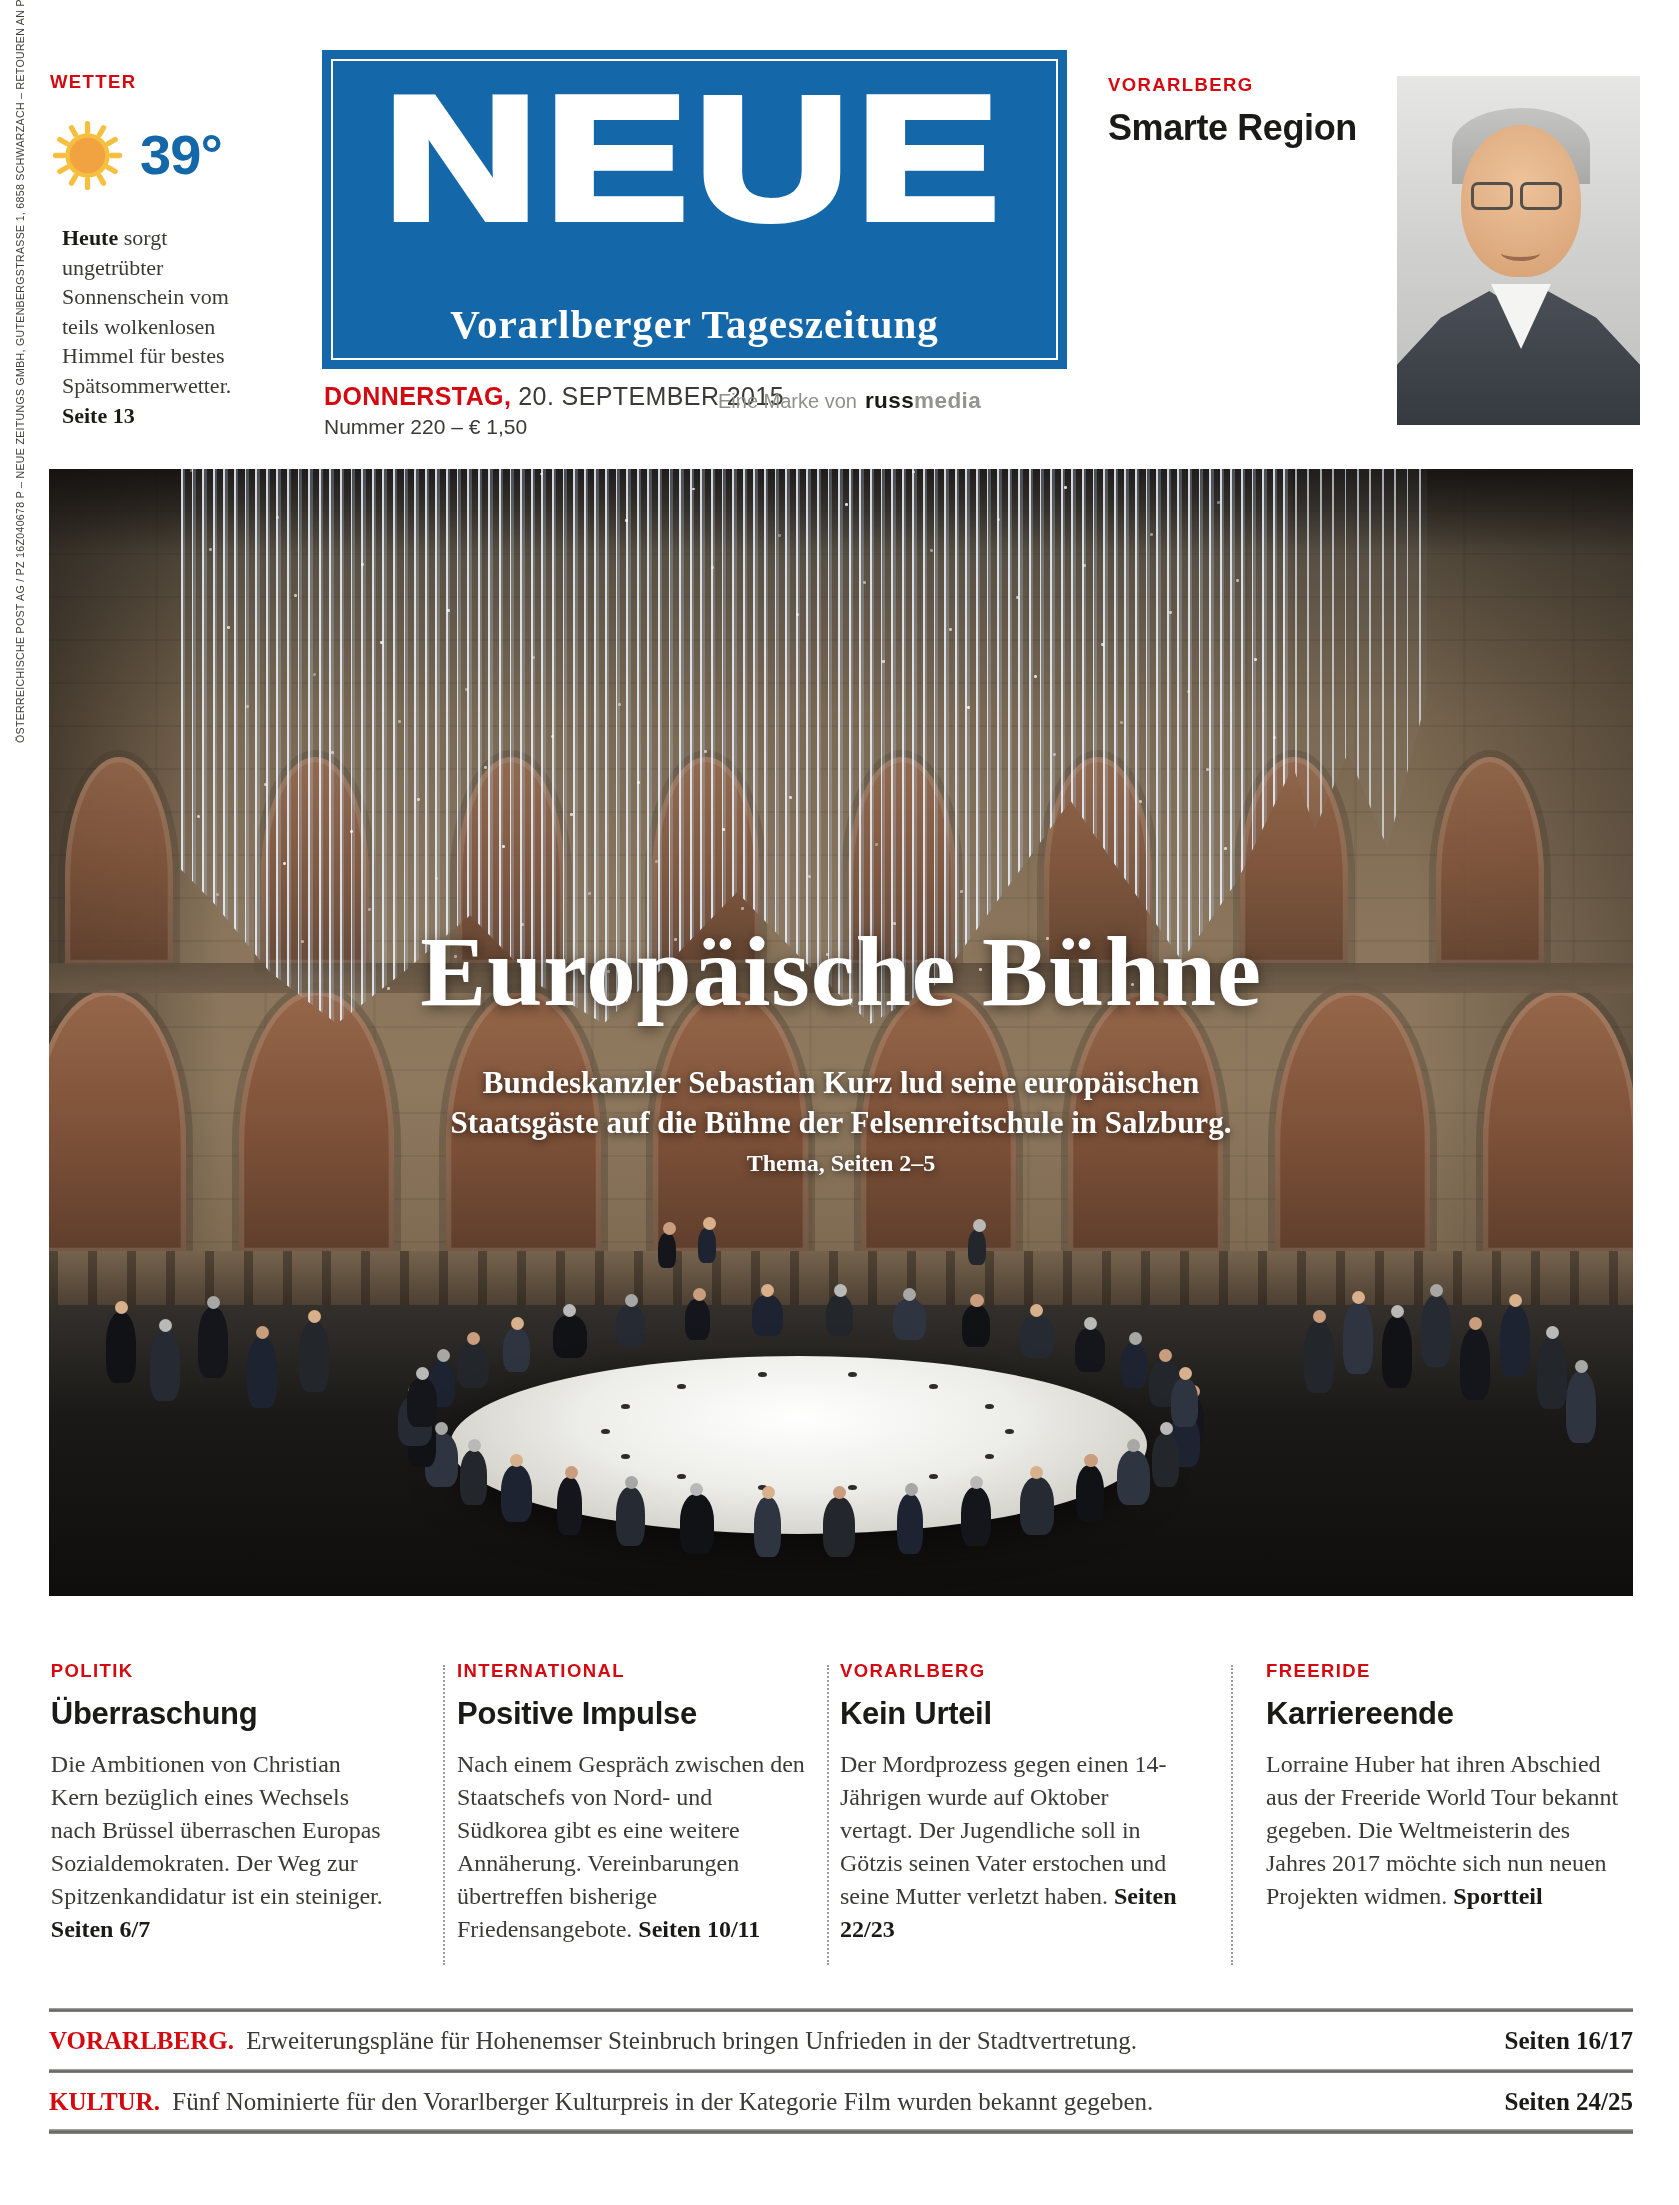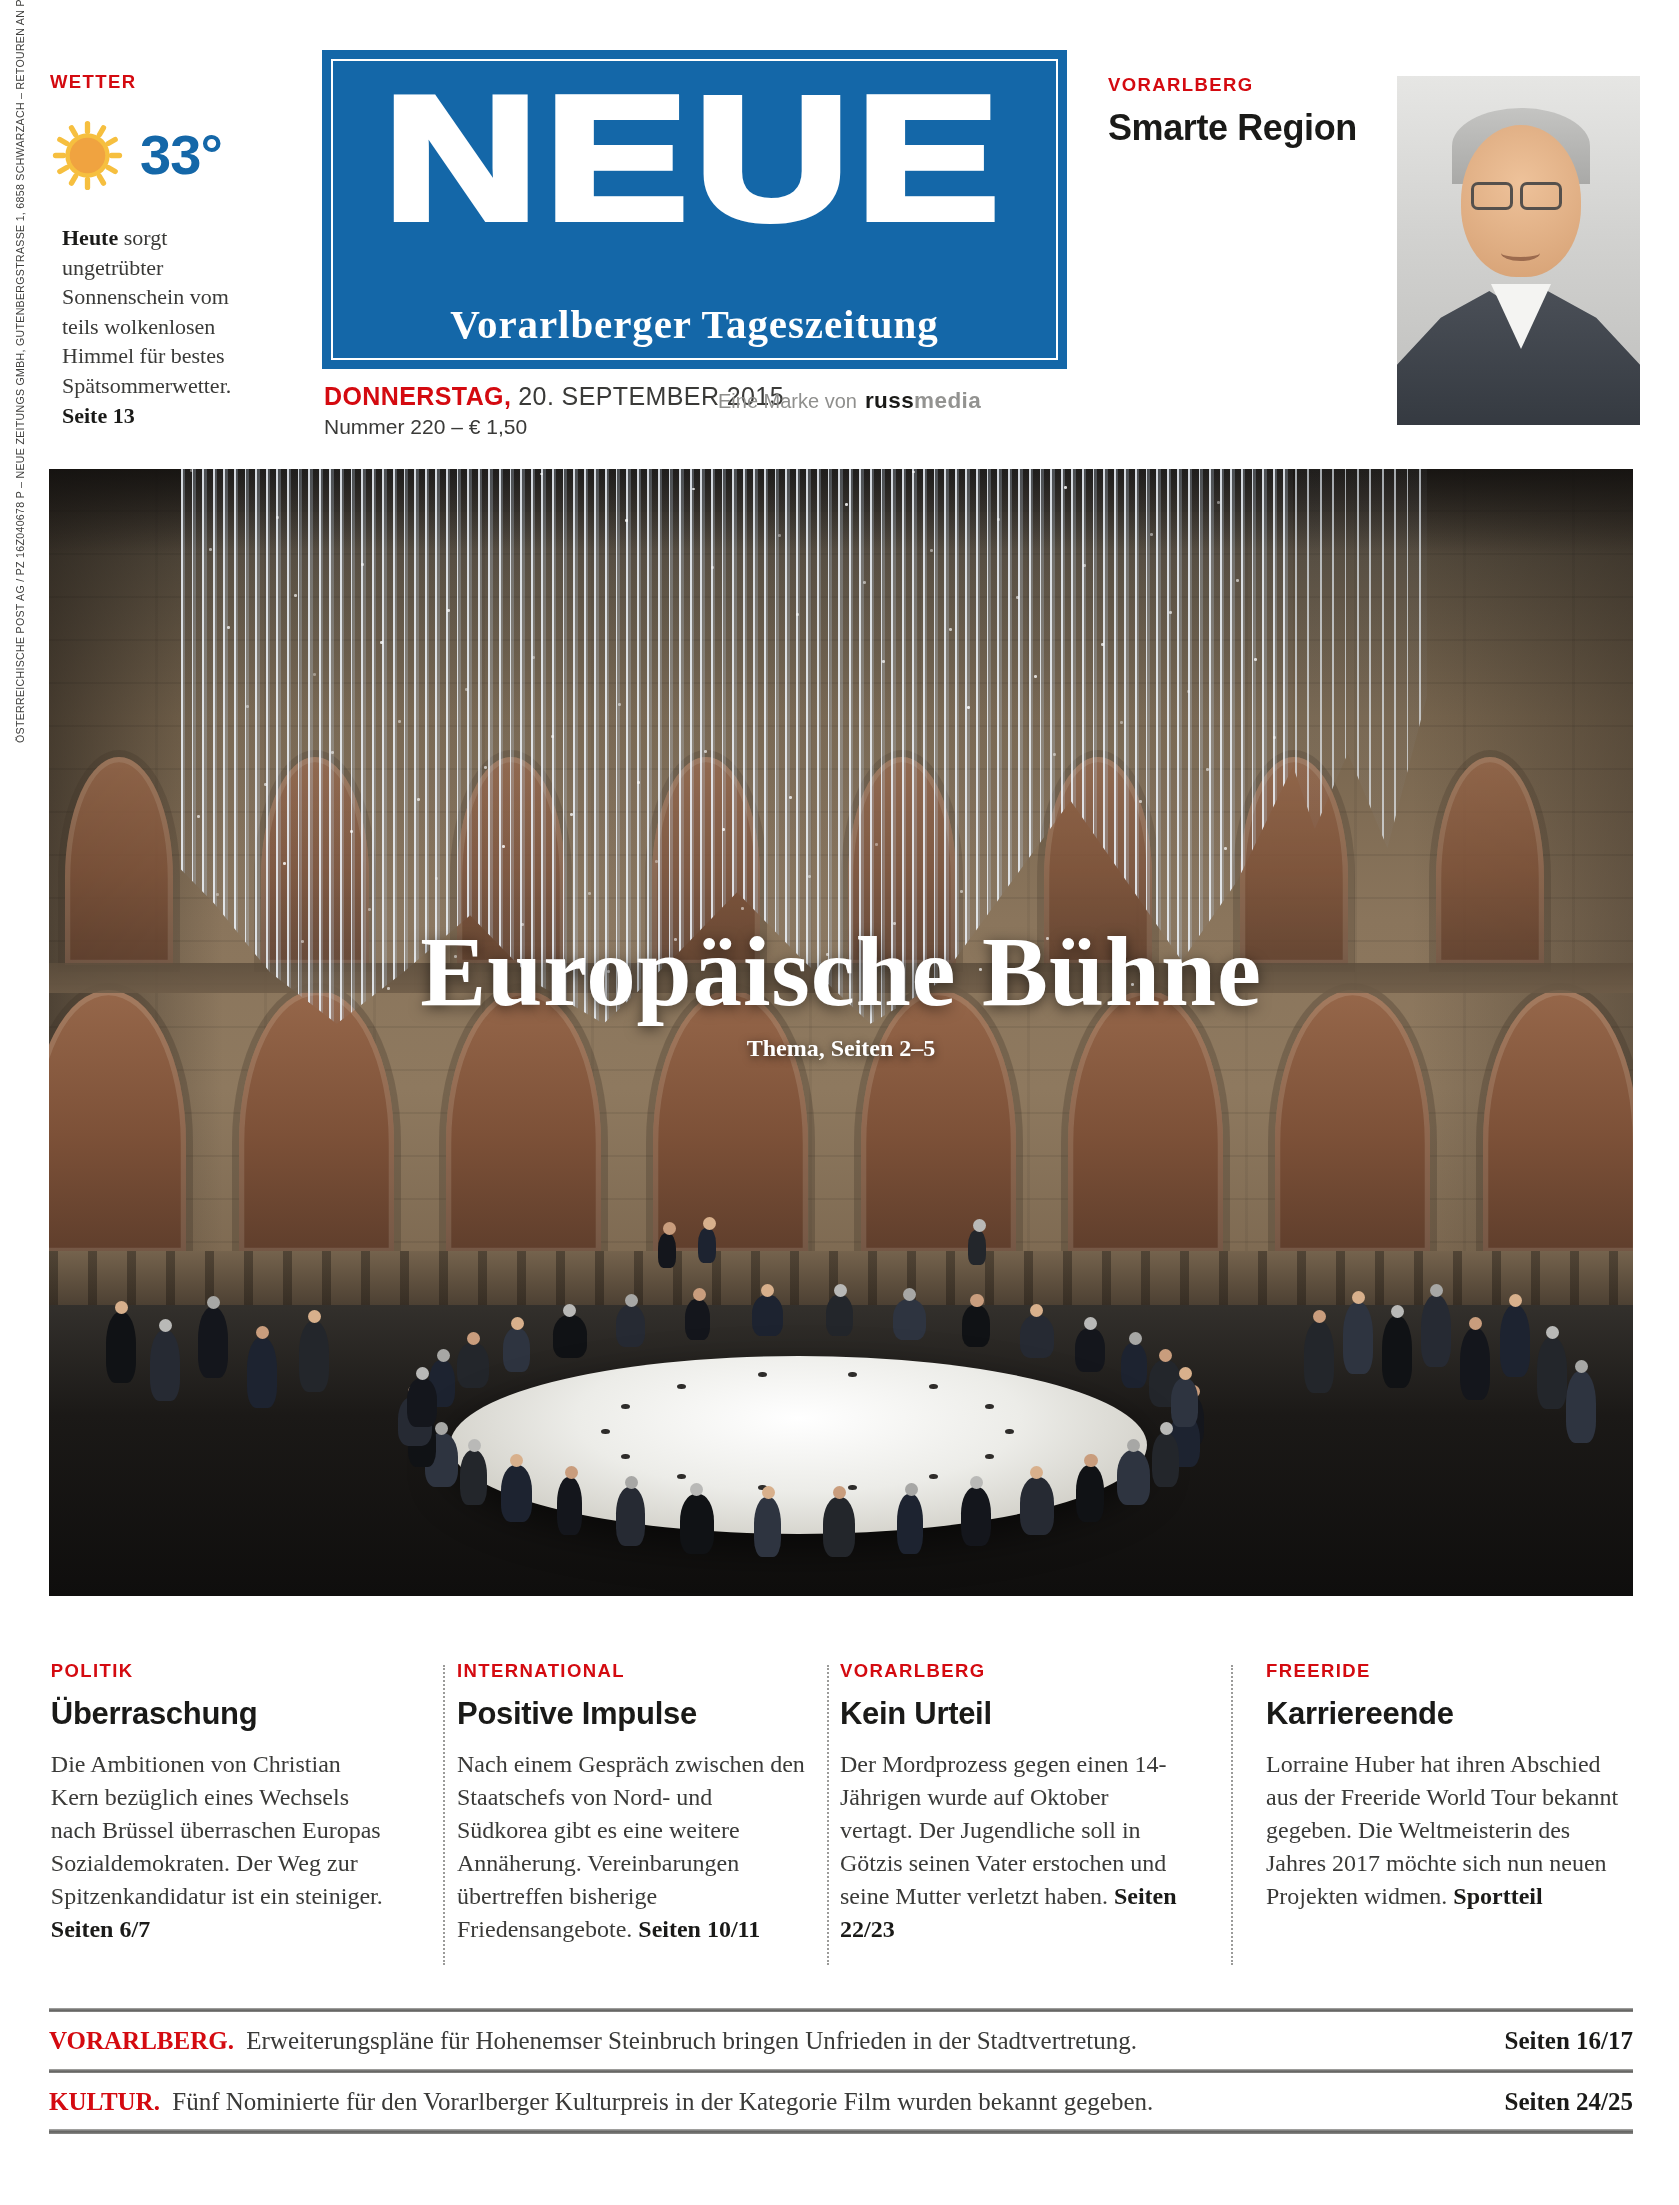--- a/index.html
+++ b/index.html
@@ -179,21 +179,21 @@
         <rect x="37" y="1" width="6" height="15" rx="3" transform="rotate(180 40 40)"></rect>
         <rect x="37" y="1" width="6" height="15" rx="3" transform="rotate(210 40 40)"></rect>
         <rect x="37" y="1" width="6" height="15" rx="3" transform="rotate(240 40 40)"></rect>
         <rect x="37" y="1" width="6" height="15" rx="3" transform="rotate(270 40 40)"></rect>
         <rect x="37" y="1" width="6" height="15" rx="3" transform="rotate(300 40 40)"></rect>
         <rect x="37" y="1" width="6" height="15" rx="3" transform="rotate(330 40 40)"></rect>
       </g>
       <circle cx="40" cy="40" r="25" fill="#f6bf3f"></circle>
       <circle cx="40" cy="40" r="20" fill="#f0a340"></circle>
     </svg>
-    <div class="temp sans">33°</div>
+    <div class="temp sans">39°</div>
     <p>
       <b>Heute</b>
       <span>sorgt ungetrübter Sonnenschein vom teils wolkenlosen Himmel für bestes Spätsommerwetter.</span>
       <b class="pageref">Seite 13</b>
     </p>
   </section>
 
   <section class="logo">
     <div class="logo-title">NEUE</div>
     <div class="logo-sub">Vorarlberger Tageszeitung</div>
@@ -491,20 +491,24 @@
         <div class="tabledot" style="left: 552px; top: 960px;"></div>
         <div class="tabledot" style="left: 572px; top: 935px;"></div>
         <div class="tabledot" style="left: 628px; top: 915px;"></div>
         <div class="tabledot" style="left: 709px; top: 903px;"></div>
         <div class="tabledot" style="left: 799px; top: 903px;"></div>
         <div class="tabledot" style="left: 880px; top: 915px;"></div>
         <div class="tabledot" style="left: 936px; top: 935px;"></div>
       </div>
     <div class="hero-text">
       <h1>Europäische Bühne</h1>
+      <p class="hero-sub">
+        <span>Bundeskanzler Sebastian Kurz lud seine europäischen</span><br>
+        <span>Staatsgäste auf die Bühne der Felsenreitschule in Salzburg.</span>
+      </p>
       <p class="hero-ref">Thema, Seiten 2–5</p>
     </div>
   </figure>
 
   <section class="teasers">
     <div class="t-div d1"></div>
     <div class="t-div d2"></div>
     <div class="t-div d3"></div>
 
     <article class="t-col c1">

